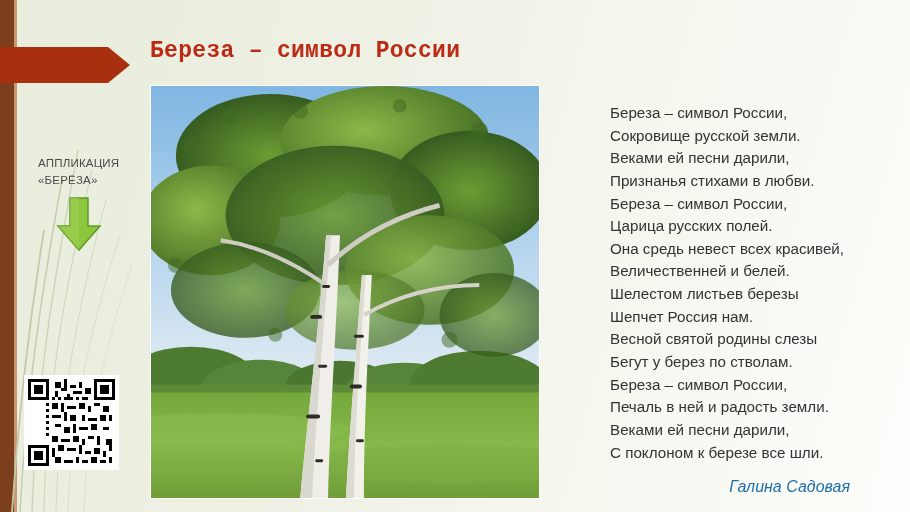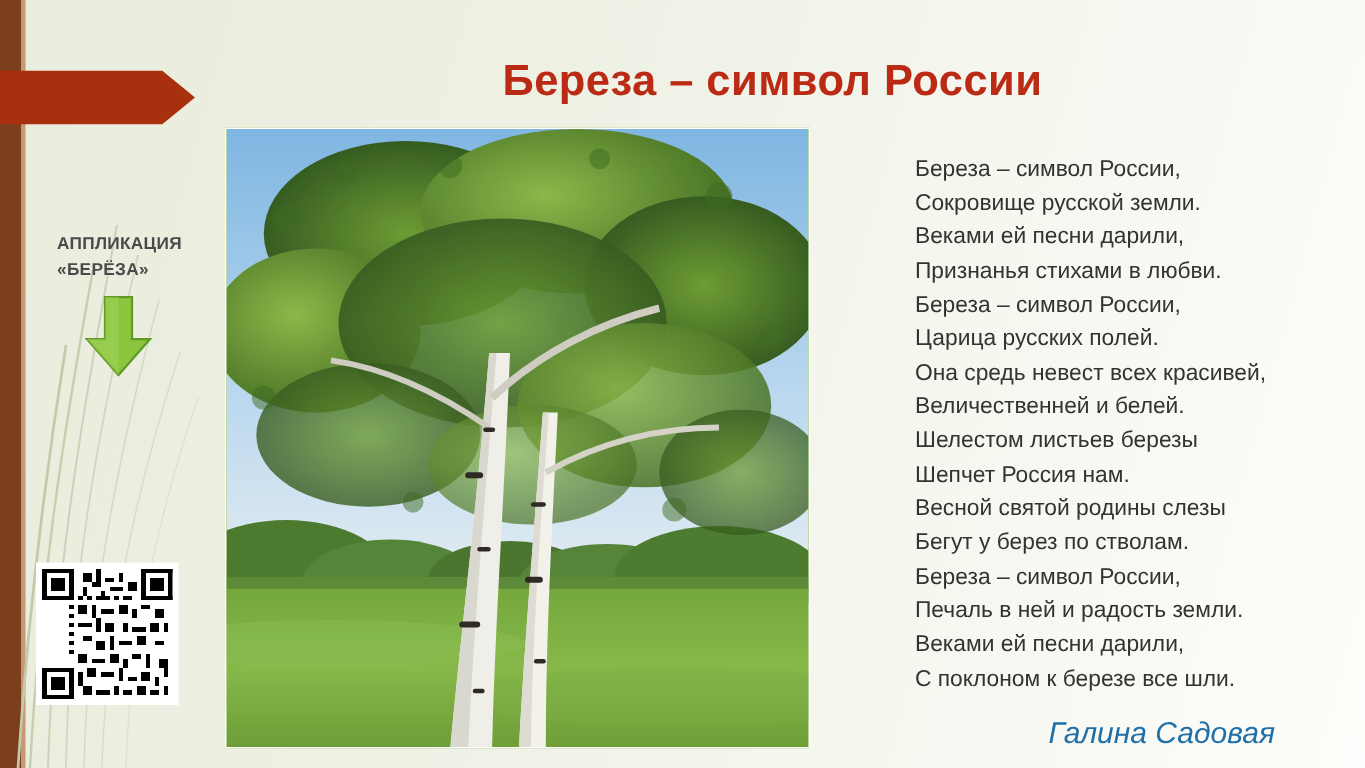--- a/index.html
+++ b/index.html
@@ -54,34 +54,35 @@
     top: 47px;
     width: 130px;
     height: 36px;
   }
   
   .title {
     position: absolute;
     left: 150px;
     top: 38px;
     width: 730px;
-    text-align: center;
-    font-size: 29px;
+    text-align: left;
+    font-size: 23px;
     font-weight: bold;
     color: #bb2a14;
     letter-spacing: 0.3px;
+    font-family: Liberation Mono, monospace;
   }
   
   .caption {
     position: absolute;
     left: 38px;
     top: 155px;
     width: 110px;
     font-size: 11.5px;
-    font-weight: bold;
+    font-weight: normal;
     color: #4a4a4a;
     line-height: 1.45;
     letter-spacing: 0.2px;
   }
   
   .down-arrow {
     position: absolute;
     left: 55px;
     top: 196px;
     width: 48px;
@@ -121,21 +122,21 @@
     font-size: 15.2px;
     color: #333333;
     line-height: 1.49;
     white-space: pre-line;
     margin-left: 44px;
   }
   .author {
     position: absolute;
     right: 60px;
     top: 478px;
-    font-size: 20px;
+    font-size: 16px;
     font-style: italic;
     color: #1f6fa8;
   }
 </style>
 </head>
 <body>
 
 <div class="slide">
 
   <div class="left-band"></div>

